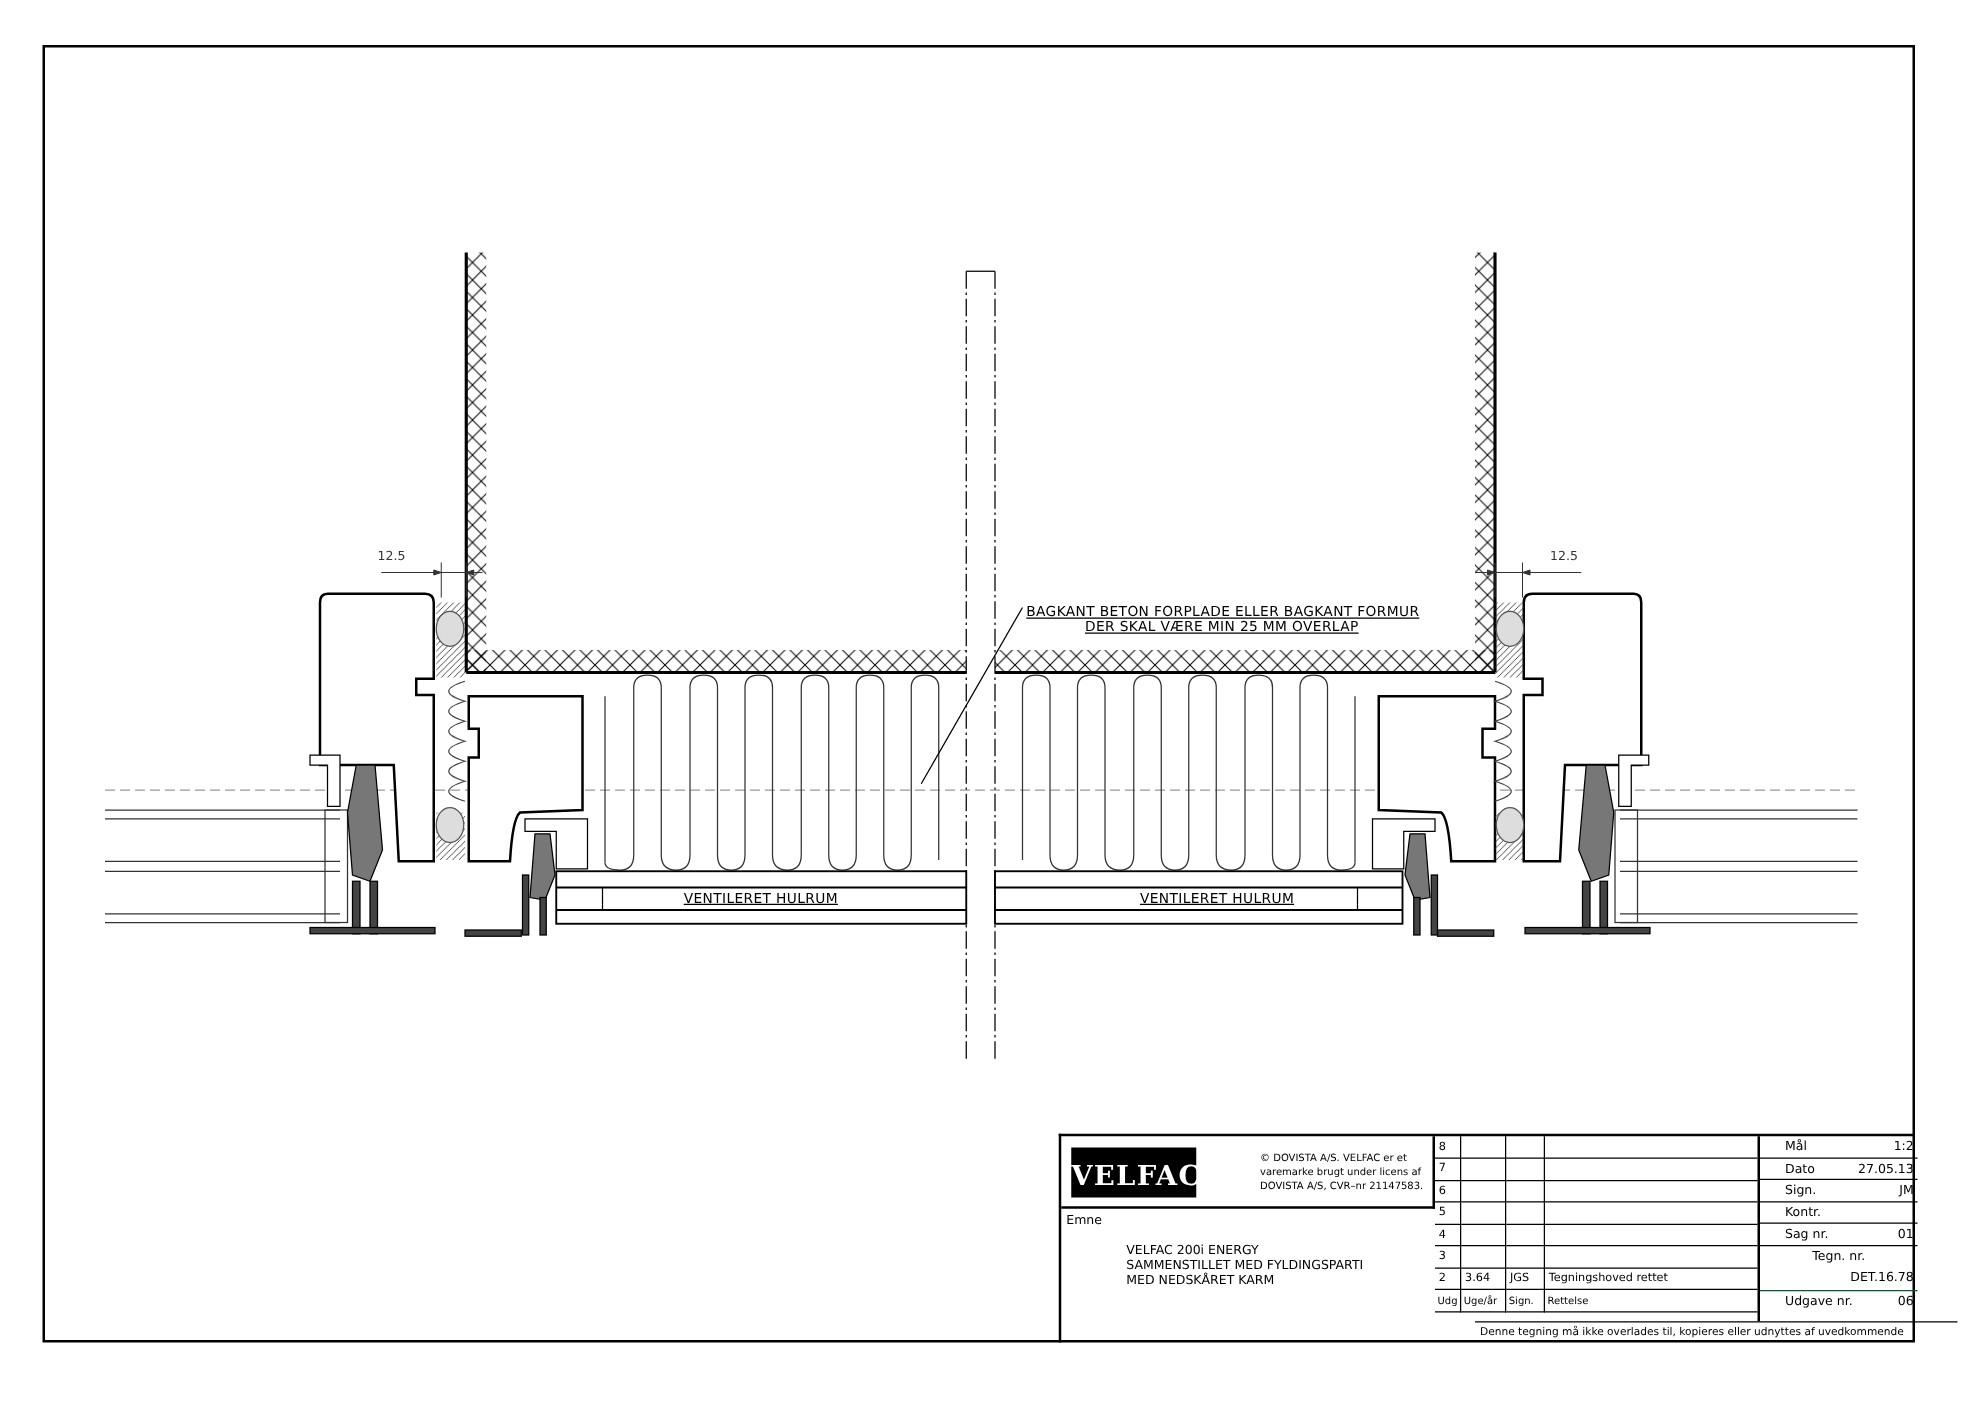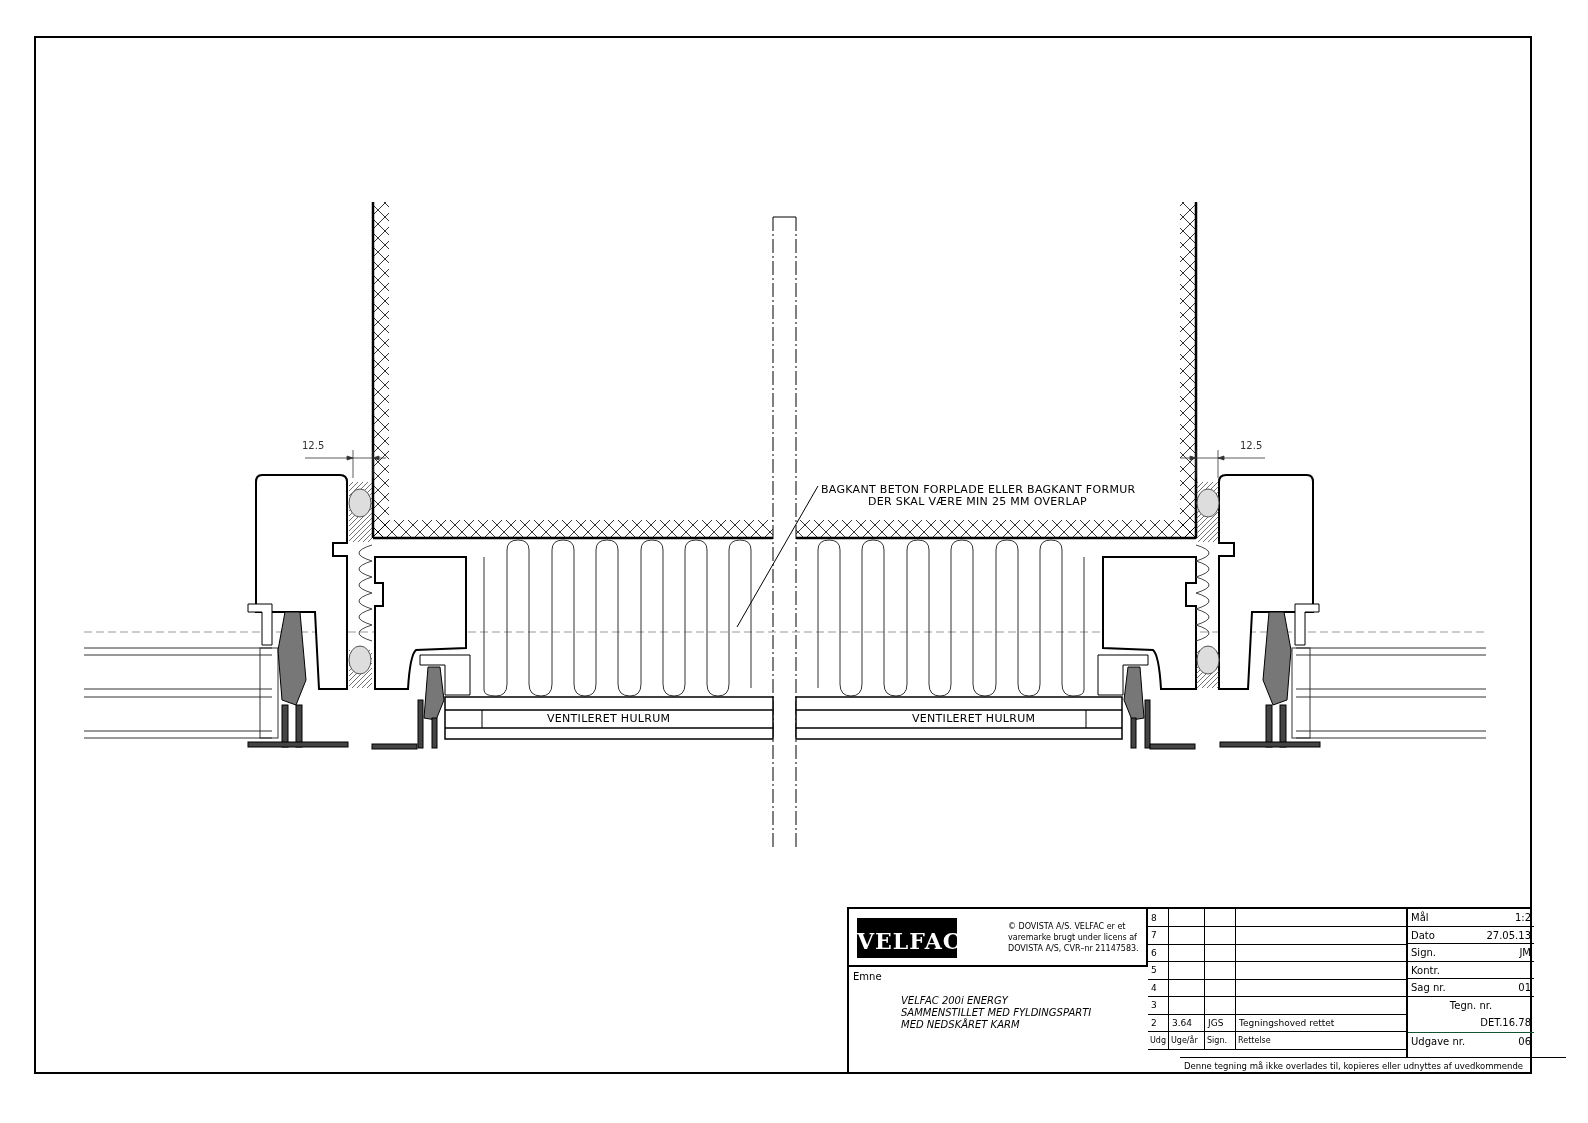--- a/index.html
+++ b/index.html
@@ -1,36 +1,36 @@
 <!DOCTYPE html>
 <html><head>
 <meta charset="utf-8">
 <style>
   html, body { margin:0; padding:0; background:#ffffff; }
   body { width:1588px; height:1123px; position:relative; overflow:hidden; font-family:"DejaVu Sans", sans-serif; color:#000; }
   #sheet { position:absolute; left:0; top:0; width:1588px; height:1123px; }
   .frame { position:absolute; left:34px; top:36px; width:1498px; height:1038px; border:2px solid #000; box-sizing:border-box; }
   svg.drawing { position:absolute; left:0; top:0; }
-  .label { position:absolute; font-size:11px; letter-spacing:0.3px; white-space:nowrap; line-height:12px; }
+  .label { position:absolute; font-size:11px; letter-spacing:0.3px; white-space:nowrap; line-height:12px;text-decoration:underline; }
   .dim { position:absolute; font-size:10px; color:#333; }
   
   .tb { position:absolute; left:847px; top:907px; width:685px; height:167px; border-top:2px solid #000; border-left:2px solid #000; box-sizing:border-box; font-family:"DejaVu Sans", sans-serif; }
   .tb-logo-cell { position:absolute; left:0; top:0; width:299px; height:58px; border-bottom:2px solid #000; border-right:2px solid #000; box-sizing:border-box; }
   .logo { position:absolute; left:8px; top:9px; width:100px; height:40px; background:#000; color:#fff; font-family:"DejaVu Serif", serif; font-weight:bold; font-size:22px; line-height:40px; text-align:center; letter-spacing:1px; }
   .logo sup { font-size:10px; }
   .copy { position:absolute; left:135px; top:12px; font-size:8px; line-height:11px;margin-left:24px; }
   .emne-label { position:absolute; left:4px; top:62px; font-size:10px; }
-  .emne-text { position:absolute; left:52px; top:86px; font-size:10px; line-height:12px;font-style:italic; }
+  .emne-text { position:absolute; left:52px; top:86px; font-size:10px; line-height:12px; }
   .rev { position:absolute; left:299px; top:0; width:260px; height:148px; border-right:2px solid #000; box-sizing:border-box; }
   .rev table { border-collapse:collapse; width:100%; font-size:9px; }
   .rev td { border-bottom:1px solid #000; border-right:1px solid #000; height:17.5px; padding:0 3px; box-sizing:border-box; vertical-align:middle; }
   .rev td:last-child { border-right:none;margin-top:11px; }
   .rev tr.hdr td { font-size:8px; padding:0 2px; }
   .meta { position:absolute; left:559px; top:0; width:126px; height:148px; }
-  .meta .row { position:relative; height:17.5px; border-bottom:1px solid #000; box-sizing:border-box; font-size:10px; line-height:17px; padding:0 3px; }
+  .meta .row { position:relative; height:17.5px; border-bottom:1px solid #000; box-sizing:border-box; font-size:10px; line-height:17px; padding:0 20px; }
   .meta .row .v { position:absolute; right:3px; top:0; }
   .meta .row.noline { border-bottom:none;text-align:center; }
   .meta .row.last { border-top:1px solid #14532d; border-bottom:none; }
   .footer { position:absolute; left:299px; top:148px; width:386px; height:17px; border-top:1px solid #000; font-size:8.5px; line-height:16px; padding-left:4px; box-sizing:border-box; white-space:nowrap; overflow:hidden;margin-left:32px; }
 </style>
 </head>
 <body>
 
 <div id="sheet">
   <div class="frame"></div>

